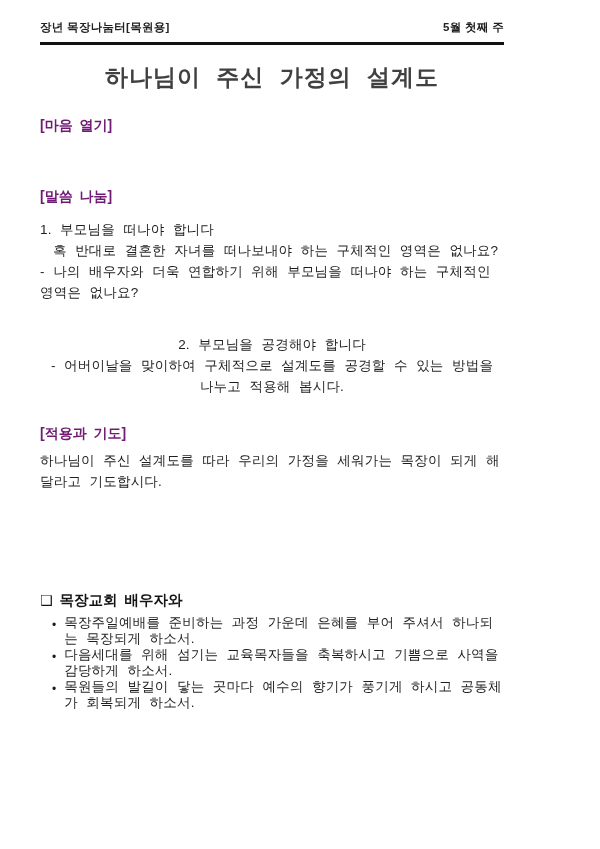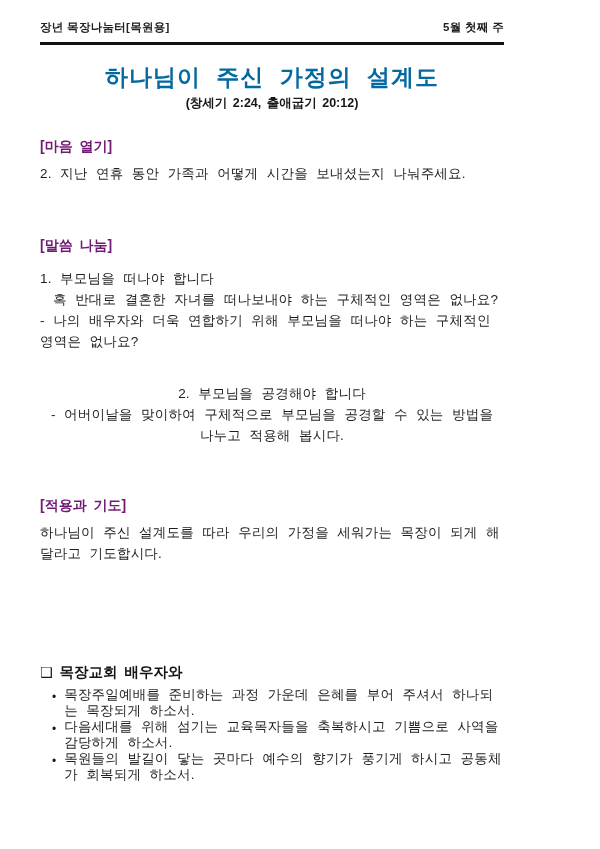--- a/index.html
+++ b/index.html
@@ -33,21 +33,21 @@
     border-top: 3px solid #111111;
     margin-top: 7px;
   }
   
   .title-block { text-align: center; margin-top: 18px; }
   .doc-title {
     font-size: 23px;
     font-weight: bold;
     letter-spacing: 1px;
     word-spacing: 8px;
-    color: #0369a1;
+    color: #404040;
     line-height: 28px;
   }
   .doc-subtitle {
     font-size: 12.5px;
     font-weight: bold;
     margin-top: 4px;
     word-spacing: 2px;
     color: #161616;
   }
   
@@ -63,21 +63,21 @@
     word-spacing: 4.5px;
     letter-spacing: 0.2px;
     color: #1e1e1e;
   }
   .sec-mind { margin-top: 26px; }
   .sec-mind .lines { margin-top: 7px; }
   .sec-word { margin-top: 53px; }
   .sec-word .point-title { margin-top: 13px; }
   .sec-word .point2 { margin-top: 31px; text-align: center; }
   .indent { padding-left: 13px; }
-  .sec-apply { margin-top: 51px; }
+  .sec-apply { margin-top: 28px; }
   .sec-apply .lines { margin-top: 7px; }
   .sec-intercede { margin-top: 99px; }
   .intercede-heading {
     font-size: 14.5px;
     font-weight: bold;
     word-spacing: 3px;
     color: #141414;
     display: flex;
     align-items: center;
     gap: 7px;
@@ -94,40 +94,38 @@
 <div class="page">
 
   <div class="header-row">
     <span>장년 목장나눔터[목원용]</span>
     <span>5월 첫째 주</span>
   </div>
   <hr class="header-rule">
 
   <div class="title-block">
     <div class="doc-title">하나님이 주신 가정의 설계도</div>
-    <div class="doc-subtitle">(창세기 2:24, 출애굽기 20:12)</div>
   </div>
 
   <div class="sec-mind">
     <div class="section-heading">[마음 열기]</div>
     <div class="lines">
-      <div class="body-line">2. 지난 연휴 동안 가족과 어떻게 시간을 보내셨는지 나눠주세요.</div>
     </div>
   </div>
 
   <div class="sec-word">
     <div class="section-heading">[말씀 나눔]</div>
     <div class="point1">
       <div class="body-line point-title">1. 부모님을 떠나야 합니다</div>
       <div class="body-line indent">혹 반대로 결혼한 자녀를 떠나보내야 하는 구체적인 영역은 없나요?</div>
       <div class="body-line">- 나의 배우자와 더욱 연합하기 위해 부모님을 떠나야 하는 구체적인 영역은 없나요?</div>
     </div>
     <div class="point2">
       <div class="body-line">2. 부모님을 공경해야 합니다</div>
-      <div class="body-line">- 어버이날을 맞이하여 구체적으로 부모님을 공경할 수 있는 방법을 나누고 적용해 봅시다.</div>
+      <div class="body-line">- 어버이날을 맞이하여 구체적으로 설계도를 공경할 수 있는 방법을 나누고 적용해 봅시다.</div>
     </div>
   </div>
 
   <div class="sec-apply">
     <div class="section-heading">[적용과 기도]</div>
     <div class="lines">
       <div class="body-line">하나님이 주신 설계도를 따라 우리의 가정을 세워가는 목장이 되게 해달라고 기도합시다.</div>
     </div>
   </div>
 

